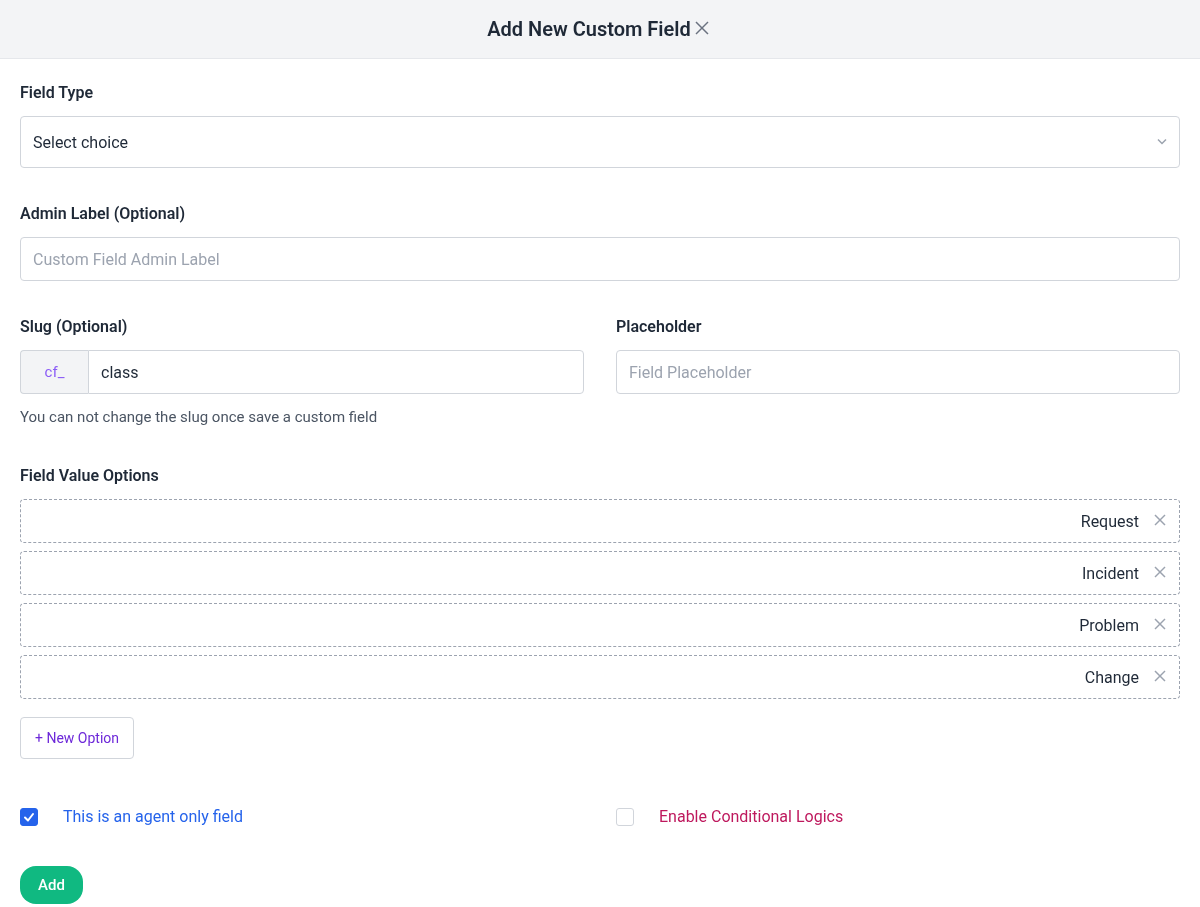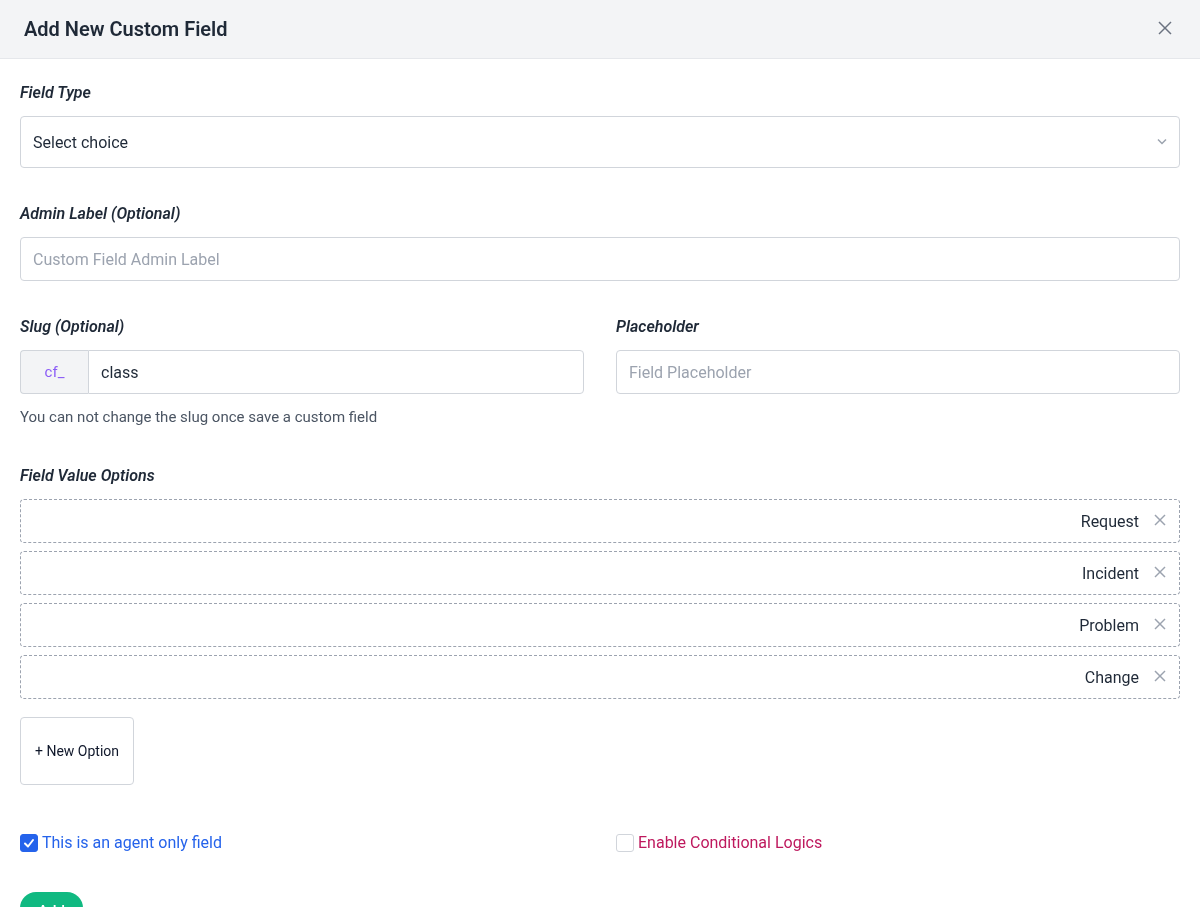--- a/index.html
+++ b/index.html
@@ -11,21 +11,21 @@
     body {
       width: 1200px;
       background: #fff;
       color: #1f2937;
     }
     .modal-header {
       background: #f3f4f6;
       border-bottom: 1px solid #e5e7eb;
       padding: 16px 24px;
       display: flex;
-      justify-content: space-between;
+      justify-content: center;
       align-items: center;
     }
     .modal-title {
       font-size: 20px;
       font-weight: 600;
       color: #1f2937;
     }
     .close-icon {
       color: #6b7280;
       cursor: pointer;
@@ -35,21 +35,20 @@
     }
     .modal-body {
       padding: 24px 20px;
     }
     .section-label {
       font-size: 16px;
       font-weight: 600;
       color: #1f2937;
       margin-bottom: 14px;
       display: block;
-      font-style: italic;
     }
     .select-wrap {
       position: relative;
       width: 100%;
     }
     .select-input {
       width: 100%;
       height: 52px;
       border: 1px solid #d1d5db;
       border-radius: 4px;
@@ -145,35 +144,35 @@
       cursor: pointer;
       font-size: 16px;
       line-height: 1;
       padding: 4px;
     }
     .new-option-btn {
       margin-top: 10px;
       border: 1px solid #d1d5db;
       background: #fff;
       border-radius: 4px;
-      padding: 25px 14px;
+      padding: 12px 14px;
       font-size: 14px;
-      color: #0f172a;
+      color: #6d28d9;
       cursor: pointer;
     }
     .checkbox-row {
       display: flex;
       gap: 32px;
       margin-top: 48px;
     }
     .checkbox-block {
       flex: 1;
       display: flex;
       align-items: center;
-      gap: 4px;
+      gap: 25px;
     }
     .checkbox-visual {
       width: 18px;
       height: 18px;
       border: 1px solid #d1d5db;
       border-radius: 3px;
       display: inline-flex;
       align-items: center;
       justify-content: center;
       cursor: pointer;

